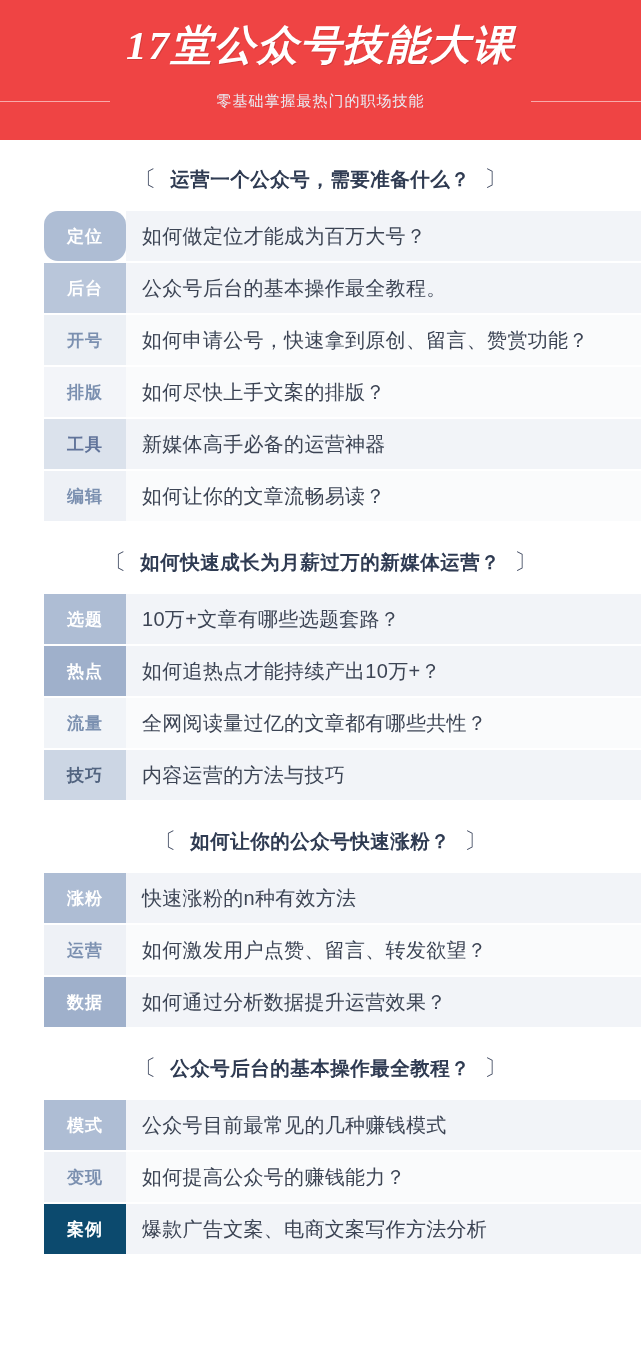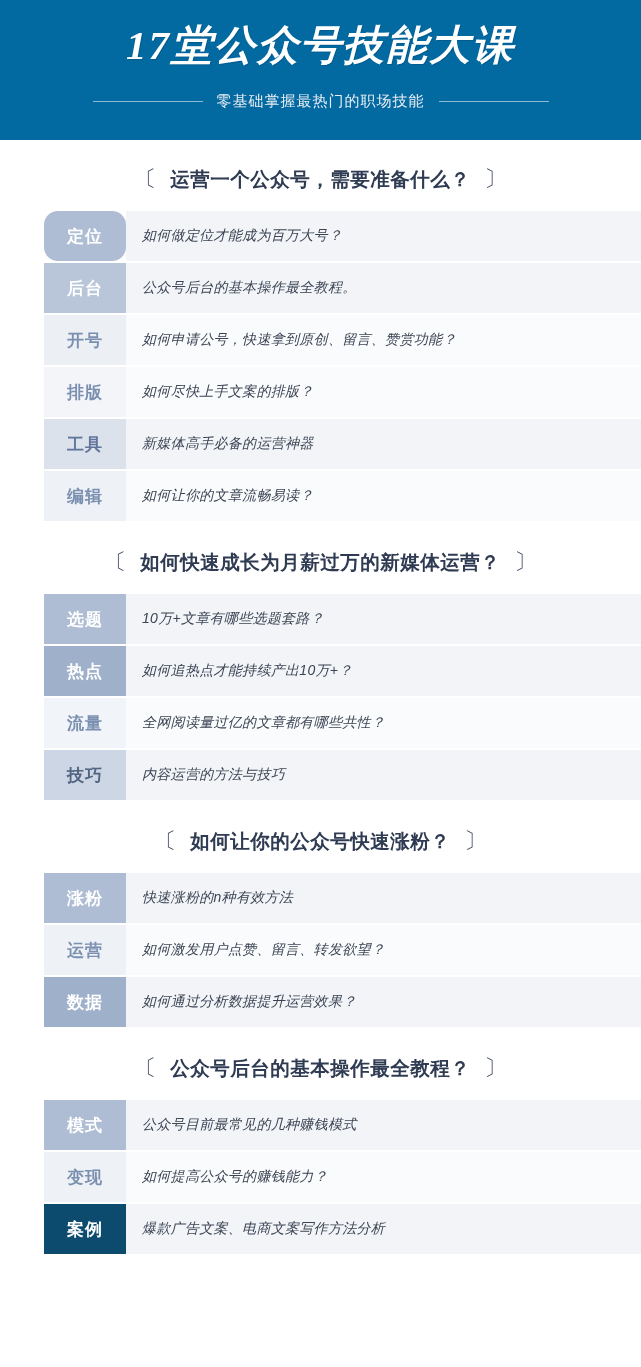--- a/index.html
+++ b/index.html
@@ -41,21 +41,21 @@
     font-style: italic;
     letter-spacing: 2px;
     text-shadow: 1px 1px 0 rgba(0,0,0,0.12);
   }
   .header-sub-wrap {
     position: absolute;
     top: 92px;
     left: 0; right: 0;
     display: flex;
     align-items: center;
-    justify-content: center;
+    justify-content: space-between;
     gap: 14px;
   }
   .header-sub {
     color: #e9edf5;
     font-size: 15px;
     letter-spacing: 1px;
     white-space: nowrap;
   }
   .rule {
     height: 1px;
@@ -109,45 +109,44 @@
     font-weight: bold;
     letter-spacing: 1px;
   }
   .row .desc {
     flex: 1;
     background: #f2f4f8;
     display: flex;
     align-items: center;
     padding-left: 16px;
     padding-right: 44px;
-    font-size: 14px;
+    font-size: 20px;
     color: #3c4454;
     letter-spacing: 0.3px;
-    font-style: italic;
   }
   .row .desc.alt { background: #fafbfc; }
 
   
   .tag.c1 { background: #aebdd4; }
   .tag.c2 { background: #ecf0f5; color: #7b90b0; }
   .tag.c3 { background: #b9c6da; }
   .tag.c4 { background: #f3f5f9; color: #7b90b0; }
   .tag.c5 { background: #dbe2ec; color: #61749a; }
   .tag.c6 { background: #eef1f6; color: #7b90b0; }
   .tag.c7 { background: #9fb0cb; }
   .tag.c10 { background: #f1f4f8; color: #7b90b0; }
   .tag.c11 { background: #ccd6e4; color: #51637f; }
   .bottom-pad { height: 26px; }
 </style>
 </head>
 <body>
 
 <div class="page">
 
-  <div class="header" style="background: #0369a1; padding-left: 30px;">
+  <div class="header" style="background: #ef4444; padding-left: 30px;">
     <div class="header-title">17堂公众号技能大课</div>
     <div class="header-sub-wrap">
       <div class="rule"></div>
       <div class="header-sub">零基础掌握最热门的职场技能</div>
       <div class="rule"></div>
     </div>
   </div>
 
   <div class="section">
     <div class="section-title">

